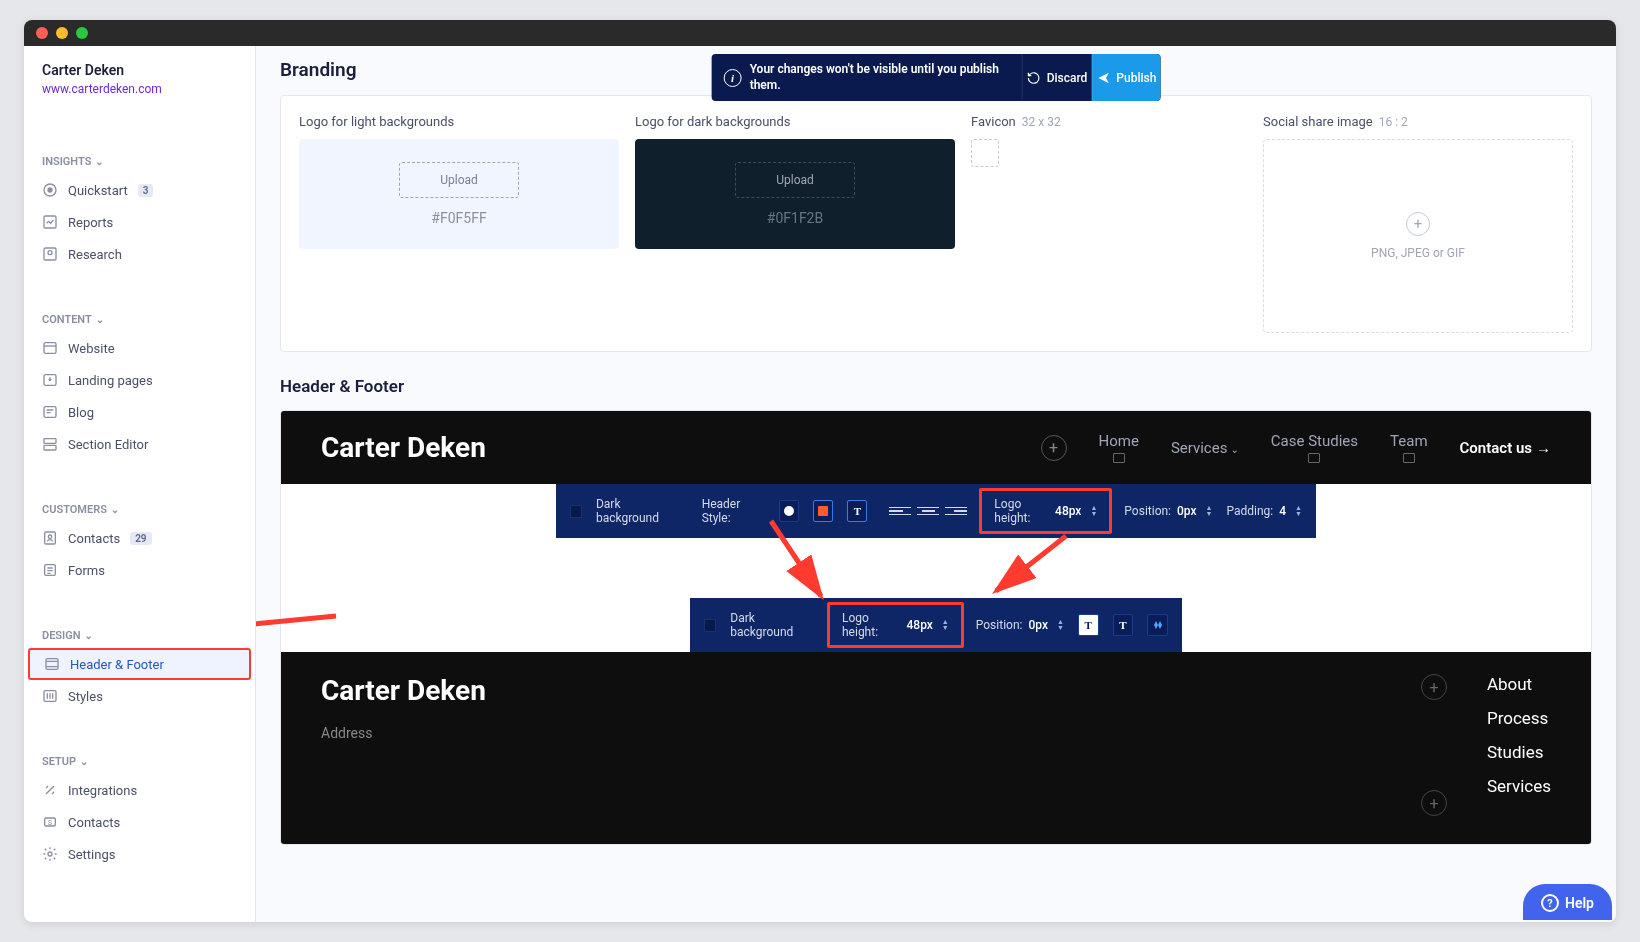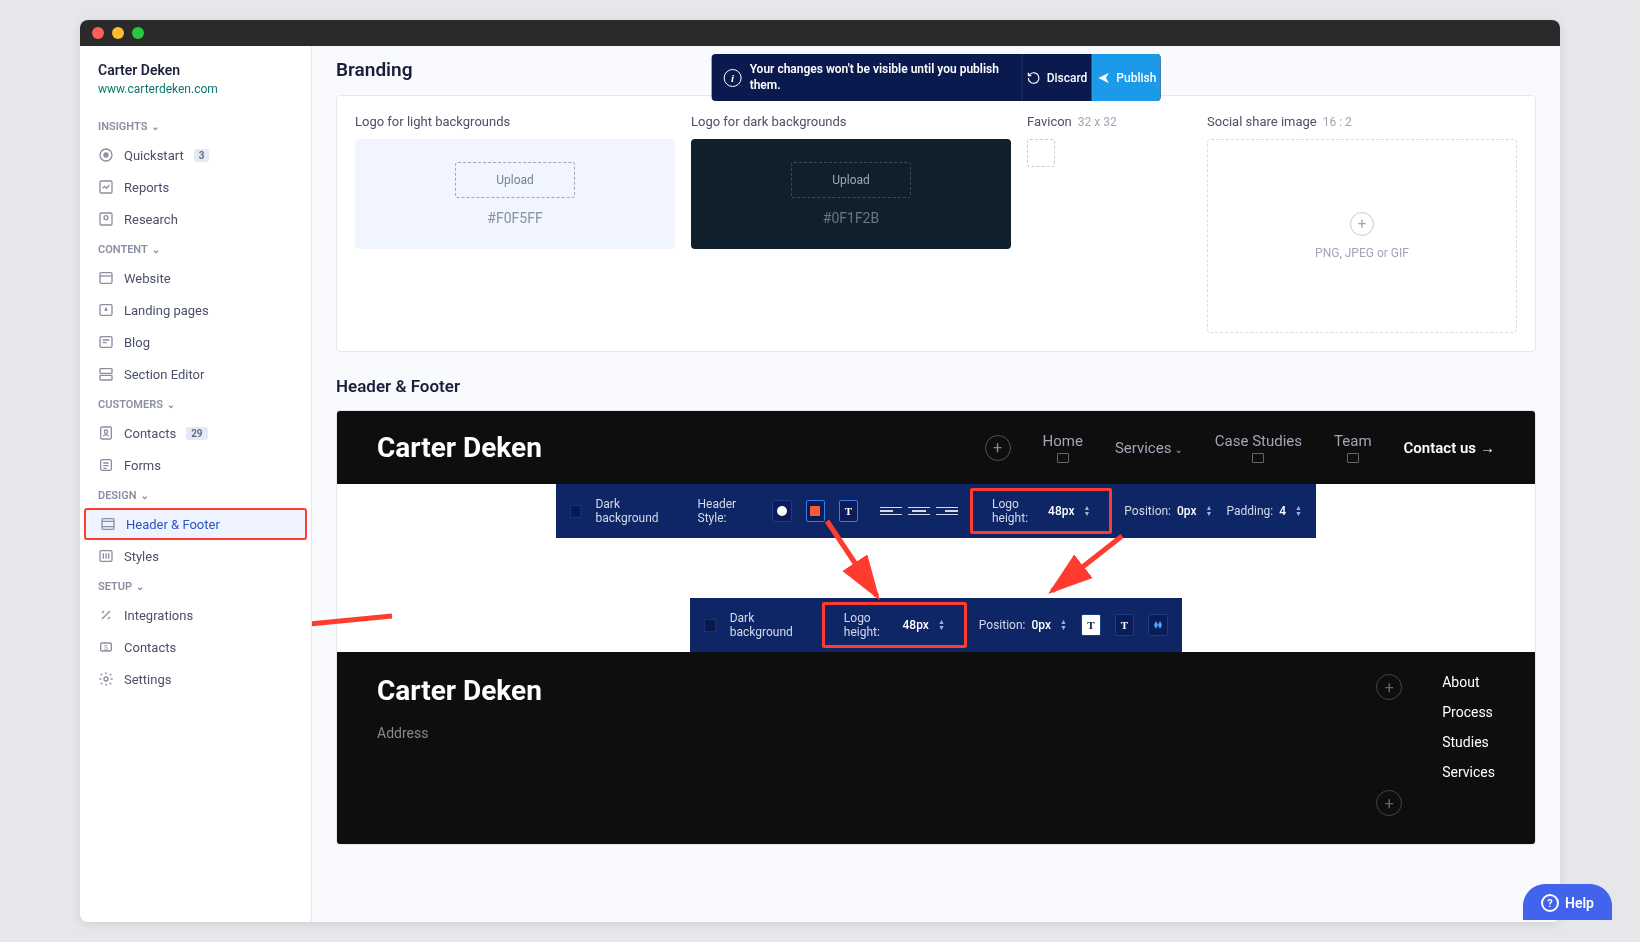--- a/index.html
+++ b/index.html
@@ -1,28 +1,28 @@
 <!DOCTYPE html>
 <html><head>
 <meta charset="utf-8">
 <style>
 * { margin: 0; padding: 0; box-sizing: border-box; }
 body { background: #e6e7eb; font-family: -apple-system, BlinkMacSystemFont, "Segoe UI", Roboto, sans-serif; height: 942px; width: 1640px; overflow: hidden; display: flex; align-items: center; justify-content: center; }
-.window { width: 1480px; height: 902px; background: #fff; border-radius: 8px; overflow: hidden; box-shadow: 0 2px 10px rgba(0,0,0,.1); display: flex; flex-direction: column; }
+.window { width: 1592px; height: 902px; background: #fff; border-radius: 8px; overflow: hidden; box-shadow: 0 2px 10px rgba(0,0,0,.1); display: flex; flex-direction: column; }
 .titlebar { background: #2a2a2a; height: 26px; display: flex; align-items: center; padding-left: 12px; gap: 8px; }
 .dot { width: 12px; height: 12px; border-radius: 50%; }
 .dot.red { background: #ff5f57; }
 .dot.yellow { background: #febc2e; }
 .dot.green { background: #28c840; }
 .content-area { flex: 1; display: flex; overflow: hidden; }
 
 .sidebar { width: 232px; border-right: 1px solid #e4e7ed; padding: 16px 0; overflow-y: auto; }
 .sb-head { padding: 0 18px 4px; font-size: 14px; font-weight: 600; color: #1b1f3b; }
-.sb-url { padding: 0 18px 16px; font-size: 12px; color: #0f766e; }
-.sb-section { padding: 8px 18px 6px; font-size: 11px; font-weight: 600; color: #8a8fa3; text-transform: uppercase; display: flex; align-items: center; gap: 4px; }
+.sb-url { padding: 0 18px 16px; font-size: 12px; color: #6d28d9; }
+.sb-section { padding: 8px 18px 6px; font-size: 11px; font-weight: 600; color: #8a8fa3; text-transform: uppercase; display: flex; align-items: center; gap: 4px; margin-top: 35px; }
 .sb-item { display: flex; align-items: center; gap: 10px; padding: 8px 18px; font-size: 13px; color: #4a5168; cursor: pointer; }
 .sb-item.active { background: #eef3ff; color: #2755c4; border: 2px solid #ff3b30; border-radius: 3px; margin: 0 4px; padding: 6px 14px; }
 .sb-icon { width: 16px; height: 16px; display: inline-flex; align-items: center; justify-content: center; color: #8a8fa3; }
 .sb-icon svg { width: 16px; height: 16px; }
 .badge { background: #e4e9f5; color: #5b6788; font-size: 10px; padding: 1px 5px; border-radius: 3px; font-weight: 600; }
 .chev { font-size: 10px; color: #8a8fa3; }
 
 .main { flex: 1; background: #f8fafd; overflow-y: auto; padding: 12px 24px 0; position: relative; }
 .main-title { font-size: 19px; font-weight: 600; color: #1b1f3b; margin-bottom: 14px; }
 
@@ -73,28 +73,28 @@
 .tb-btn-sq.txt { font-weight: 700; color: #fff; font-family: serif; }
 .tb-btn-sq.icn svg { width: 12px; height: 12px; }
 .align-icons { display: flex; gap: 6px; }
 .align-btn { width: 22px; height: 16px; display: flex; flex-direction: column; justify-content: center; gap: 2px; cursor: pointer; }
 .align-btn span { height: 1.5px; background: #d4daea; }
 .align-btn.l span:nth-child(2){ width: 60%; }
 .align-btn.c span:nth-child(2){ width: 60%; margin: 0 auto; }
 .align-btn.r span:nth-child(2){ width: 60%; margin-left: auto; }
 .tb-val { color: #fff; font-weight: 500; }
 .stepper { display: flex; flex-direction: column; font-size: 7px; margin-left: 3px; color: #a0b0d8; line-height: 6px; cursor: pointer; }
-.red-box { border: 3px solid #ff3b30; border-radius: 2px; padding: 6px 19px; margin: -6px -2px; }
+.red-box { border: 3px solid #ff3b30; border-radius: 2px; padding: 6px 12px; margin: -6px -2px; }
 
 .ftr { background: #0e0e0e; padding: 22px 40px 28px; display: flex; justify-content: space-between; color: #fff; margin-top: 0; }
 .ftr-left { display: flex; flex-direction: column; gap: 18px; }
 .ftr-logo { font-size: 28px; font-weight: 700; }
 .ftr-addr { color: #888; font-size: 14px; }
 .ftr-right { display: flex; align-items: flex-start; gap: 40px; }
-.ftr-col { display: flex; flex-direction: column; gap: 14px; font-size: 14px; }
+.ftr-col { display: flex; flex-direction: column; gap: 14px; font-size: 17px; }
 .add-btn.ftr-add { border-color: #444; color: #666; }
 
 .arrow-svg { position: absolute; pointer-events: none; }
 
 .help-btn { position: fixed; bottom: 22px; right: 28px; background: #4263eb; color: #fff; padding: 10px 18px 8px; border-radius: 22px 22px 0 0; font-size: 14px; font-weight: 600; display: flex; align-items: center; gap: 6px; }
 .help-icon { width: 18px; height: 18px; border: 2px solid #fff; border-radius: 50%; display: flex; align-items: center; justify-content: center; font-size: 11px; }
 </style>
 </head>
 <body>
 

